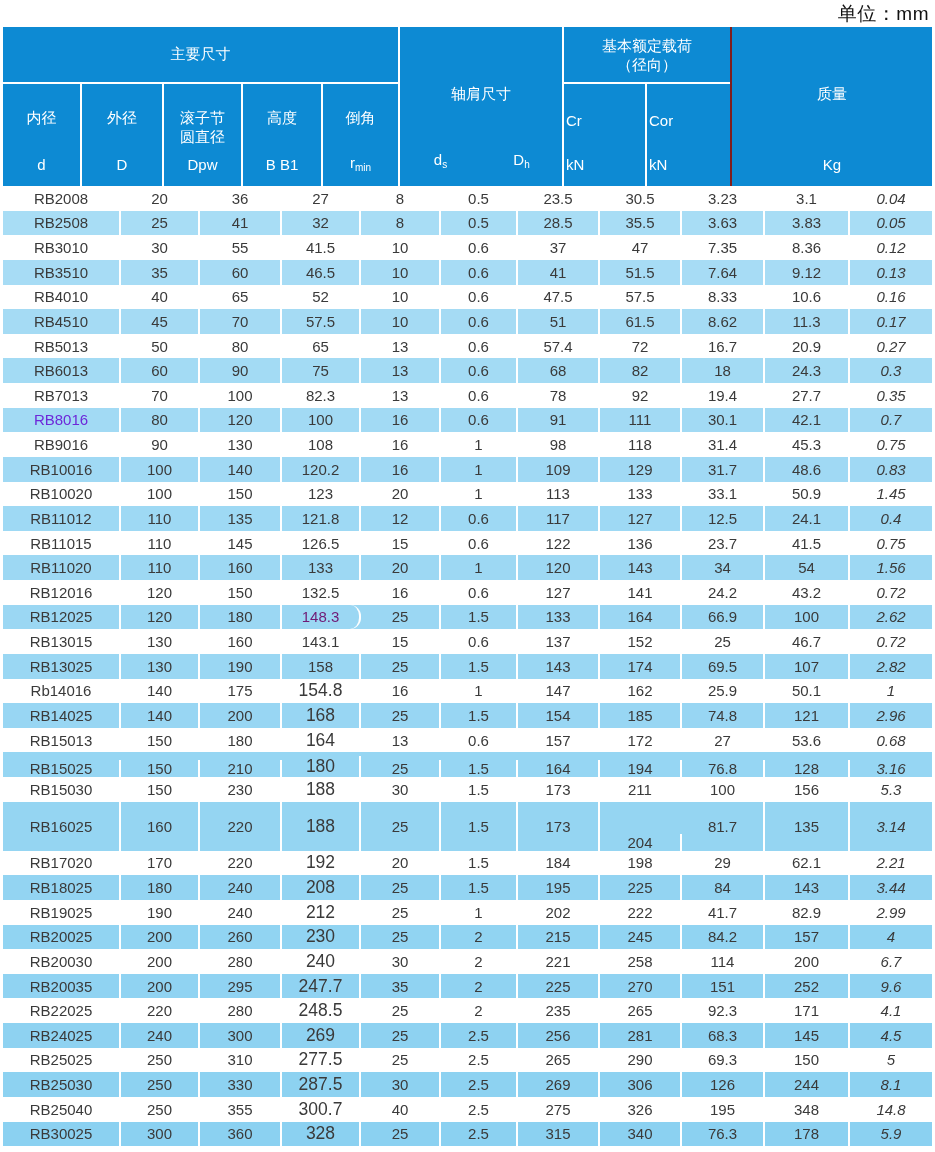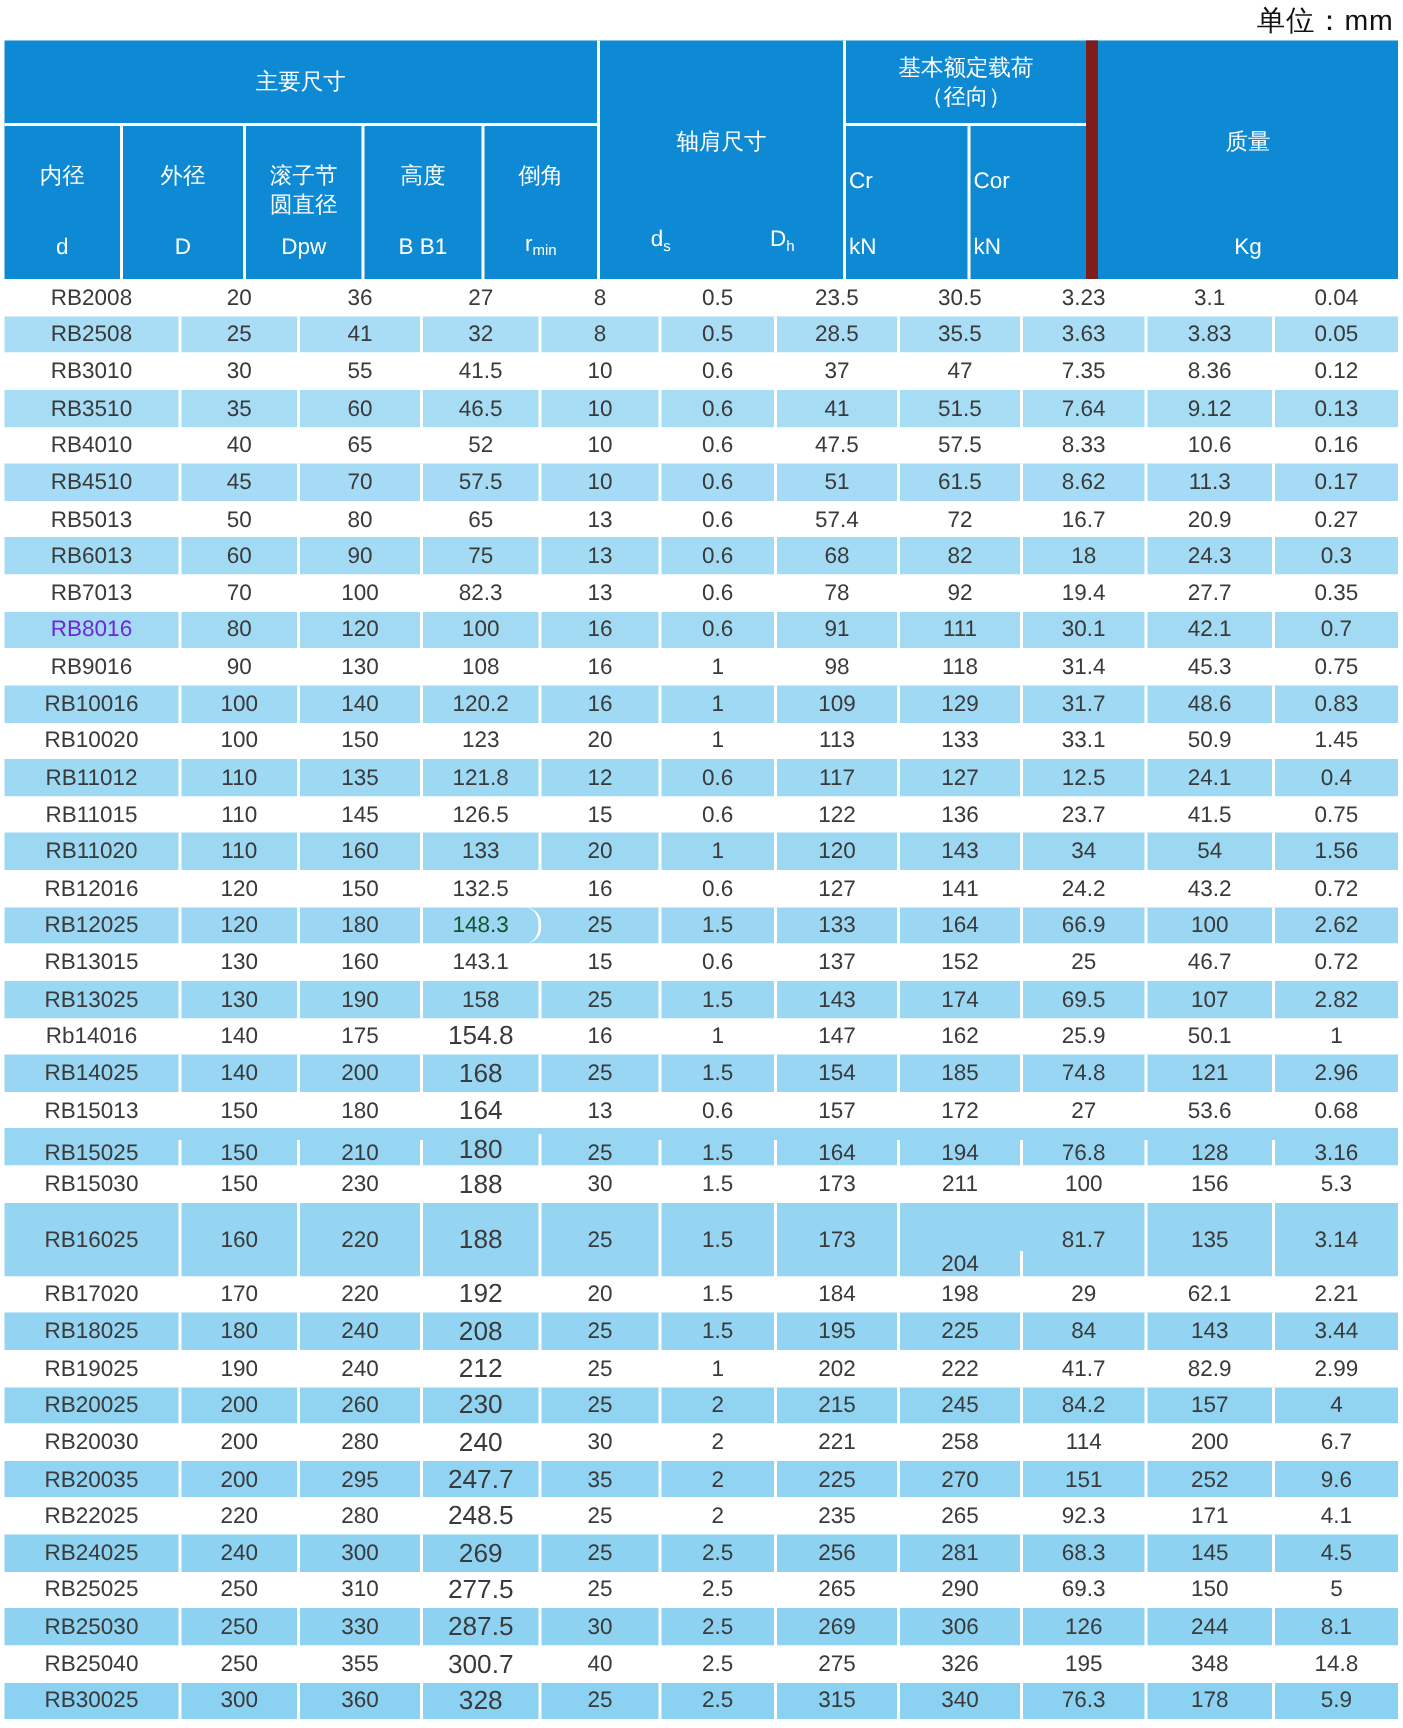--- a/index.html
+++ b/index.html
@@ -58,21 +58,21 @@
   .h-group-shoulder {
     width: 164px; flex: 0 0 164px;
     border-right: 2px solid #fff;
     display: flex; flex-direction: column; justify-content: space-between;
     padding: 58px 0 16px 0;
   }
   .h-shoulder-title { text-align: center; }
   .h-pair { display: flex; }
   .h-pair > div { flex: 1; text-align: center; }
 
-  .h-group-load { width: 168px; flex: 0 0 168px; border-right: 8px solid #7f1d1d; display: flex; flex-direction: column; }
+  .h-group-load { width: 168px; flex: 0 0 168px; border-right: 2px solid #7f1d1d; display: flex; flex-direction: column; }
   .h-load-title {
     height: 57px; flex: 0 0 57px;
     display: flex; flex-direction: column; align-items: center; justify-content: center;
     line-height: 19px;
     border-bottom: 2px solid #fff;
   }
   .h-load-sub { flex: 1; display: flex; }
   .h-load-cell {
     display: flex; flex-direction: column; justify-content: space-between; align-items: flex-start;
     padding: 28px 2px 13px 2px;
@@ -90,21 +90,21 @@
 
   
   .tbody { flex: 1; display: flex; flex-direction: column; padding-bottom: 3px; }
   .row { flex: 1; display: flex; background: #fff; }
   .cell {
     display: flex; align-items: center; justify-content: center;
     font-size: 15px; color: #3a3a3a;
     border-right: 2px solid #fff;
     overflow: hidden; white-space: nowrap;
   }
-  .cell:last-child { border-right: none; }
+  .cell:last-child { border-right: none; font-style: italic; }
   .cell.c0 { width: 118px; flex: 0 0 118px; }
   .cell.c1 { width: 79px;  flex: 0 0 79px; }
   .cell.c2 { width: 82px;  flex: 0 0 82px; }
   .cell.c3 { width: 79px;  flex: 0 0 79px; }
   .cell.c4 { width: 80px;  flex: 0 0 80px; }
   .cell.c5 { width: 77px;  flex: 0 0 77px; }
   .cell.c6 { width: 82px;  flex: 0 0 82px; }
   .cell.c7 { width: 82px;  flex: 0 0 82px; }
   .cell.c8 { width: 83px;  flex: 0 0 83px; }
   .cell.c9 { width: 85px;  flex: 0 0 85px; }
@@ -401,21 +401,21 @@
           <div class="cell c6" style="color: rgb(58, 58, 58);">127</div>
           <div class="cell c7" style="color: rgb(58, 58, 58);">141</div>
           <div class="cell c8" style="color: rgb(58, 58, 58);">24.2</div>
           <div class="cell c9" style="color: rgb(58, 58, 58);">43.2</div>
           <div class="cell c10" style="color: rgb(58, 58, 58);">0.72</div>
         </div>
         <div class="row" style="background: rgb(155, 215, 243);">
           <div class="cell c0" style="color: rgb(58, 58, 58);">RB12025</div>
           <div class="cell c1" style="color: rgb(58, 58, 58);">120</div>
           <div class="cell c2" style="color: rgb(58, 58, 58);">180</div>
-          <div class="cell c3" style="color: #14532d; border-radius: 11px;">148.3</div>
+          <div class="cell c3" style="color: #701a75; border-radius: 11px;">148.3</div>
           <div class="cell c4" style="color: rgb(58, 58, 58);">25</div>
           <div class="cell c5" style="color: rgb(58, 58, 58);">1.5</div>
           <div class="cell c6" style="color: rgb(58, 58, 58);">133</div>
           <div class="cell c7" style="color: rgb(58, 58, 58);">164</div>
           <div class="cell c8" style="color: rgb(58, 58, 58);">66.9</div>
           <div class="cell c9" style="color: rgb(58, 58, 58);">100</div>
           <div class="cell c10" style="color: rgb(58, 58, 58);">2.62</div>
         </div>
         <div class="row">
           <div class="cell c0" style="color: rgb(58, 58, 58);">RB13015</div>

